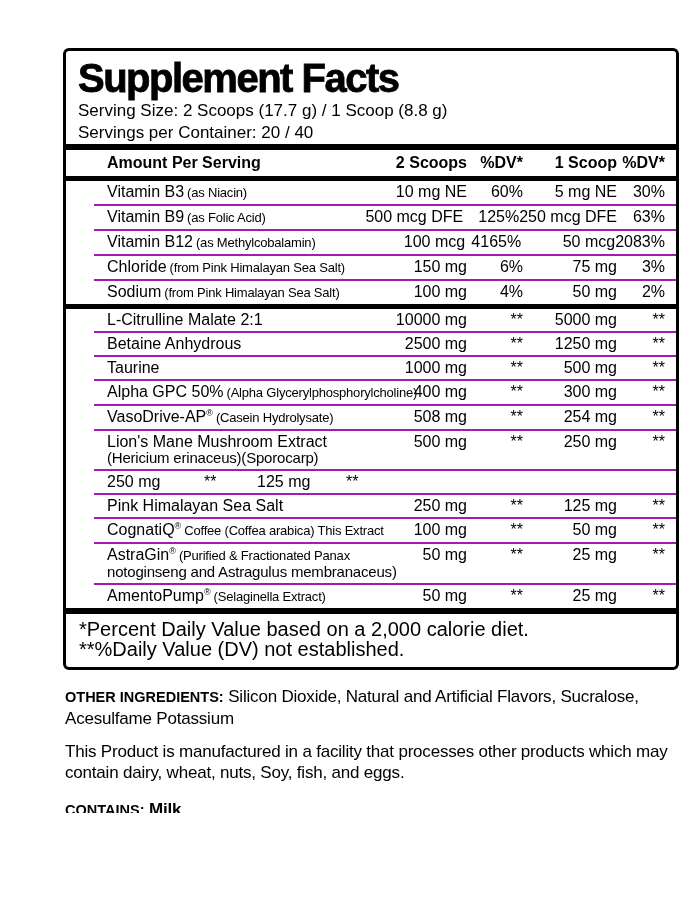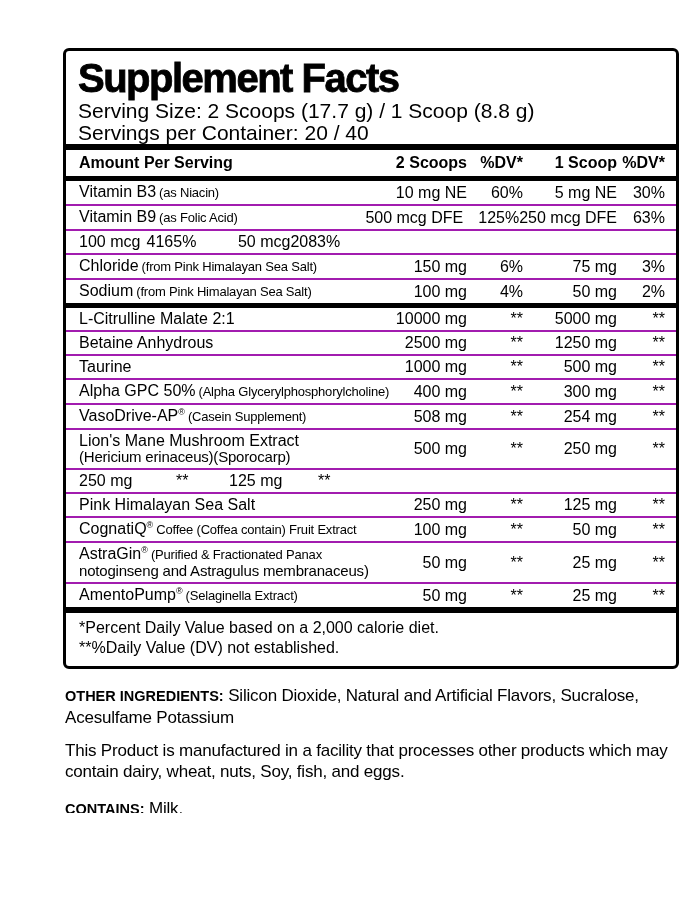--- a/index.html
+++ b/index.html
@@ -9,49 +9,49 @@
 
   
   .label-box{
     width:616px;box-sizing:border-box;border:3px solid #000;border-radius:6px;
     background:#fff;overflow:hidden;
   }
   .sf-title{
     font-size:40px;line-height:40px;font-weight:bold;letter-spacing:-1.5px;
     padding:7px 12px 2px 12px;-webkit-text-stroke:0.8px #000;white-space:nowrap;
   }
-  .serving{font-size:21px;line-height:20px;padding:1px 12px;}
+  .serving{font-size:17px;line-height:20px;padding:1px 12px;}
   .serving:last-of-type{padding-bottom:5px;}
   .bar{height:6px;background:#000;}
   .bar.mid{height:5px;}
 
-  .hdr,.row{display:flex;align-items:center;padding:3px 11px 3px 13px;font-size:16px;}
+  .hdr,.row{display:flex;align-items:flex-start;padding:3px 11px 3px 13px;font-size:16px;margin-left:28px;}
   .hdr{font-weight:bold;line-height:18px;padding-top:4px;padding-bottom:4px;}
   .c-name{flex:1 1 0;min-width:0;}
   .fl{white-space:nowrap;}
   .c-a2{flex:0 0 auto;min-width:40px;white-space:nowrap;text-align:right;}
   .c-d2{flex:0 0 56px;white-space:nowrap;text-align:right;}
   .c-a1{flex:0 0 94px;white-space:nowrap;text-align:right;}
   .c-d1{flex:0 0 48px;white-space:nowrap;text-align:right;}
 
   .row{line-height:17px;padding-top:2px;padding-bottom:3px;}
   .row + .row{border-top:2px solid #a21caf;}
   .n-mark{font-size:9px;line-height:0;}
   .n-sub{font-size:13px;letter-spacing:-0.2px;}
   .n-sub{margin-left:3px;}
   .l2{display:block;font-size:15px;line-height:16px;letter-spacing:-0.2px;white-space:nowrap;}
 
-  .footnote{padding:5px 12px 8px 13px;font-size:16px;line-height:20px;}
+  .footnote{padding:5px 12px 8px 13px;font-size:20px;line-height:20px;}
 
   
   .footer{width:616px;margin-top:13px;font-size:17px;line-height:21px;letter-spacing:-0.2px;}
   .footer p{margin:16px 0 9px 2px;}
   .footer .facility{margin-top:12px;margin-bottom:13px;}
   .lead{font-weight:bold;font-size:14.5px;letter-spacing:0;}
-  .contains-strong{font-weight:normal;}
+  .contains-strong{font-weight:bold;}
 </style>
 </head>
 <body>
 
 <div class="page">
   <div class="content">
 
     <div class="label-box">
       <div class="sf-title">Supplement Facts</div>
       <div class="serving">Serving Size: 2 Scoops (17.7 g) / 1 Scoop (8.8 g)</div>
@@ -87,20 +87,24 @@
       <span class="fl"><span class="n-main">Vitamin B9</span><span class="n-sub">(as Folic Acid)</span></span>
       
     </div>
     <div class="c-a2">500 mcg DFE</div>
     <div class="c-d2">125%</div>
     <div class="c-a1">250 mcg DFE</div>
     <div class="c-d1">63%</div>
   </div>
 
   <div class="row">
+    <div class="c-name">
+      <span class="fl"><span class="n-main">Vitamin B12</span><span class="n-sub">(as Methylcobalamin)</span></span>
+      
+    </div>
     <div class="c-a2">100 mcg</div>
     <div class="c-d2">4165%</div>
     <div class="c-a1">50 mcg</div>
     <div class="c-d1">2083%</div>
   </div>
 
   <div class="row">
     <div class="c-name">
       <span class="fl"><span class="n-main">Chloride</span><span class="n-sub">(from Pink Himalayan Sea Salt)</span></span>
       
@@ -165,21 +169,21 @@
       
     </div>
     <div class="c-a2">400 mg</div>
     <div class="c-d2">**</div>
     <div class="c-a1">300 mg</div>
     <div class="c-d1">**</div>
   </div>
 
   <div class="row">
     <div class="c-name">
-      <span class="fl"><span class="n-main">VasoDrive-AP</span><sup class="n-mark">®</sup><span class="n-sub">(Casein Supplement)</span></span>
+      <span class="fl"><span class="n-main">VasoDrive-AP</span><sup class="n-mark">®</sup><span class="n-sub">(Casein Hydrolysate)</span></span>
       
     </div>
     <div class="c-a2">508 mg</div>
     <div class="c-d2">**</div>
     <div class="c-a1">254 mg</div>
     <div class="c-d1">**</div>
   </div>
 
   <div class="row">
     <div class="c-name">
@@ -205,21 +209,21 @@
       
     </div>
     <div class="c-a2">250 mg</div>
     <div class="c-d2">**</div>
     <div class="c-a1">125 mg</div>
     <div class="c-d1">**</div>
   </div>
 
   <div class="row">
     <div class="c-name">
-      <span class="fl"><span class="n-main">CognatiQ</span><sup class="n-mark">®</sup><span class="n-sub">Coffee (Coffea contain) Fruit Extract</span></span>
+      <span class="fl"><span class="n-main">CognatiQ</span><sup class="n-mark">®</sup><span class="n-sub">Coffee (Coffea arabica) This Extract</span></span>
       
     </div>
     <div class="c-a2">100 mg</div>
     <div class="c-d2">**</div>
     <div class="c-a1">50 mg</div>
     <div class="c-d1">**</div>
   </div>
 
   <div class="row">
     <div class="c-name">

